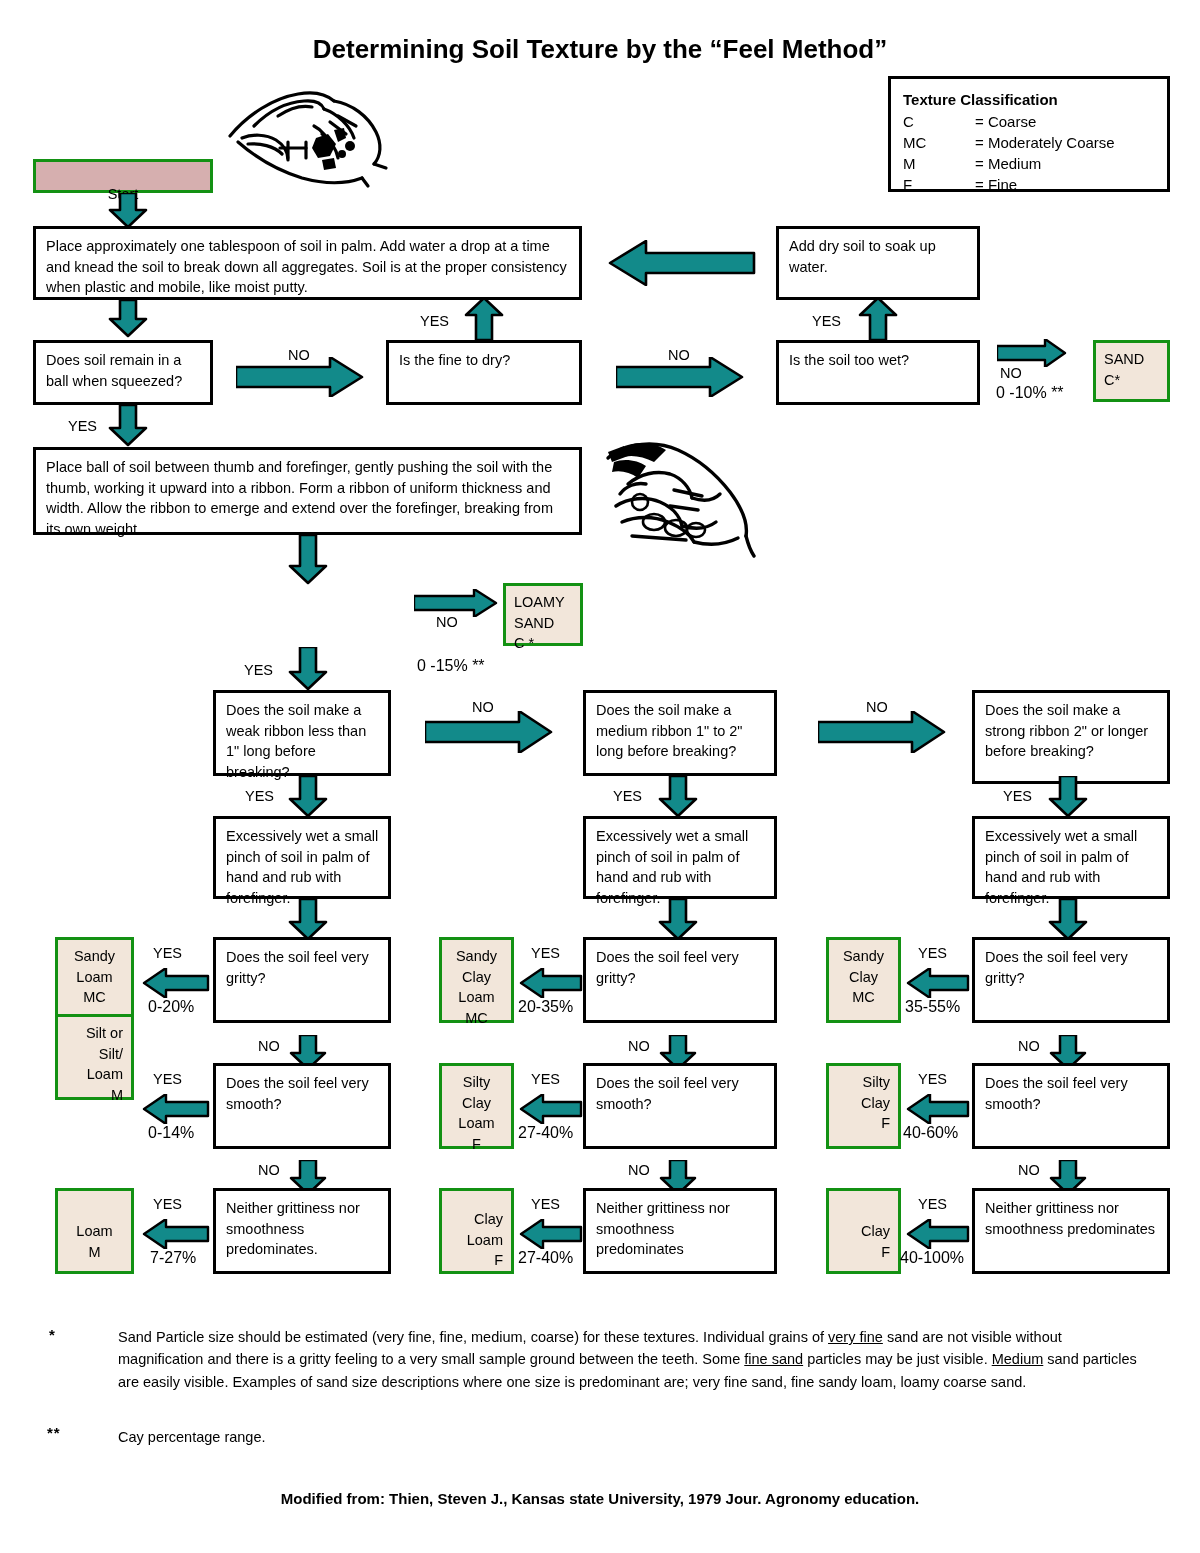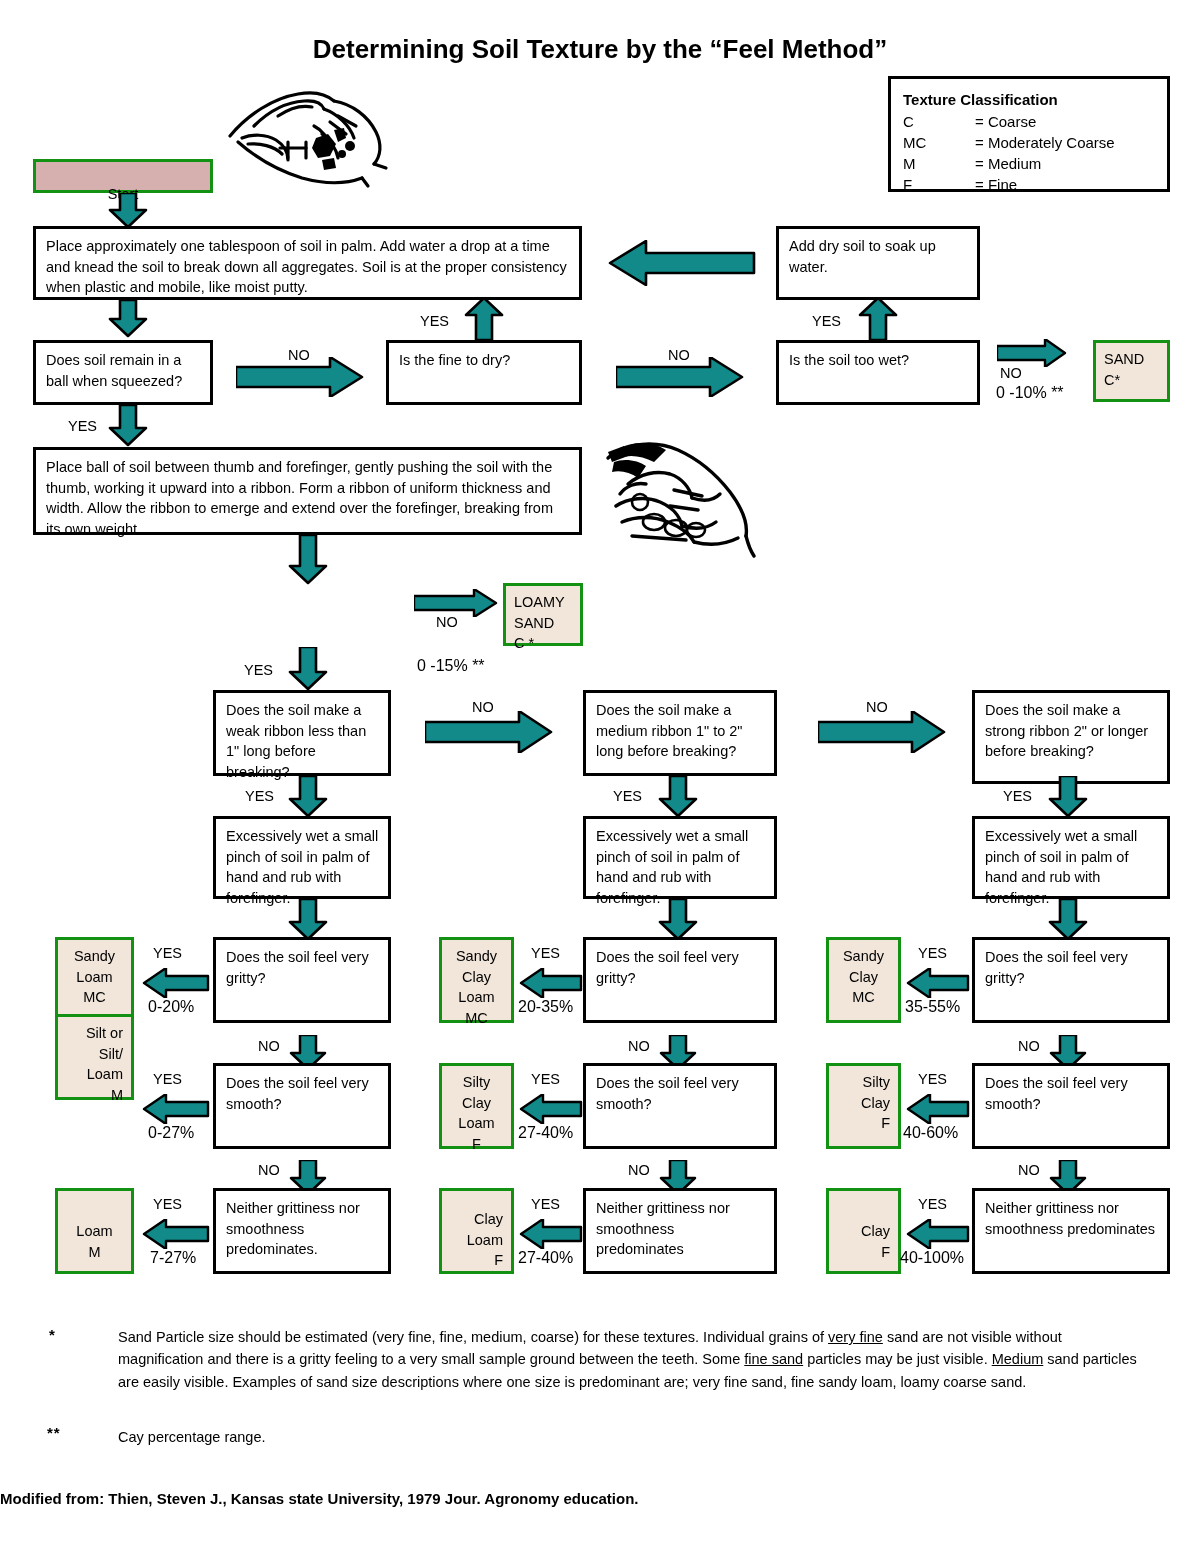--- a/index.html
+++ b/index.html
@@ -474,21 +474,21 @@
     <div>Silt/</div>
     <div>Loam</div>
     <div>M</div>
   </div>
   <div class="lbl" style="left:153px;top:1072px;">YES</div>
   <div class="arrow" style="left:142px;top:1094px;">
     <svg width="68" height="30" viewBox="0 0 68 30">
       <path d="M66 8 L24 8 L24 0 L2 15 L24 30 L24 22 L66 22 Z" fill="#128a8a" stroke="#000" stroke-width="2.4" stroke-linejoin="round"></path>
     </svg>
   </div>
-  <div class="lbl sm" style="left:148px;top:1124px;">0-27%</div>
+  <div class="lbl sm" style="left:148px;top:1124px;">0-14%</div>
 
   <div class="box" style="left:213px;top:1063px;width:178px;height:86px;">
     <span>Does the soil feel very smooth?</span>
   </div>
 
   <div class="result center" style="left:439px;top:1063px;width:75px;height:86px;">
     <div>Silty</div>
     <div>Clay</div>
     <div>Loam</div>
     <div>F</div>
@@ -591,15 +591,15 @@
   <div class="box" style="left:972px;top:1188px;width:198px;height:86px;">
     <span>Neither grittiness nor smoothness predominates</span>
   </div>
 
   <div class="fn-mark" style="left:49px;top:1326px;">*</div>
   <div class="fn-body" style="left:118px;top:1326px;width:1020px;"><span>Sand Particle size should be estimated (very fine, fine, medium, coarse) for these textures. Individual grains of </span><u>very fine</u><span> sand are not visible without magnification and there is a gritty feeling to a very small sample ground between the teeth. Some </span><u>fine sand</u><span> particles may be just visible. </span><u>Medium</u><span> sand particles are easily visible. Examples of sand size descriptions where one size is predominant are; very fine sand, fine sandy loam, loamy coarse sand.</span></div>
 
   <div class="fn-mark" style="left:47px;top:1424px;">**</div>
   <div class="fn-body" style="left:118px;top:1426px;width:600px;">Cay percentage range.</div>
 
-  <div class="credit" style="left:0;top:1490px;width:1200px;text-align:left;">Modified from: Thien, Steven J., Kansas state University, 1979 Jour. Agronomy education.</div>
+  <div class="credit" style="left:0;top:1490px;width:1200px;text-align:center;">Modified from: Thien, Steven J., Kansas state University, 1979 Jour. Agronomy education.</div>
 
 </div>
 
 </body></html>

